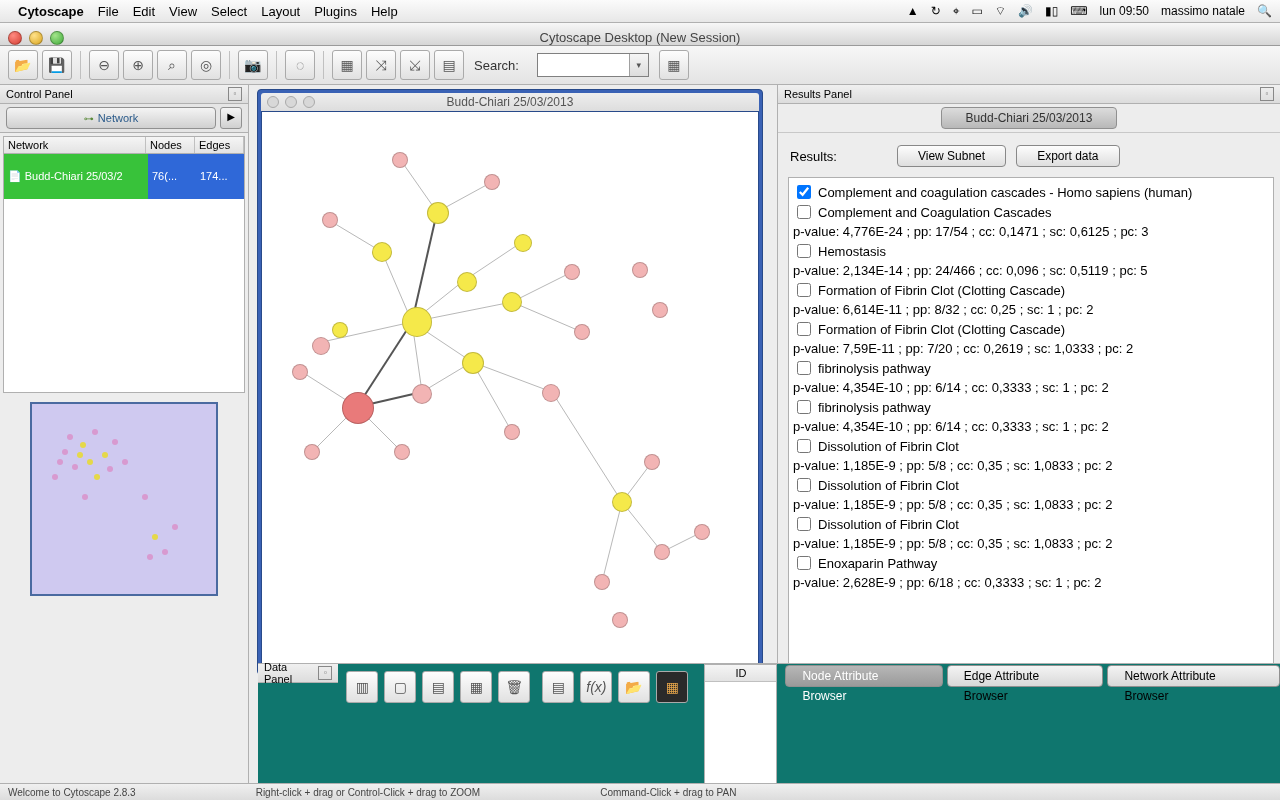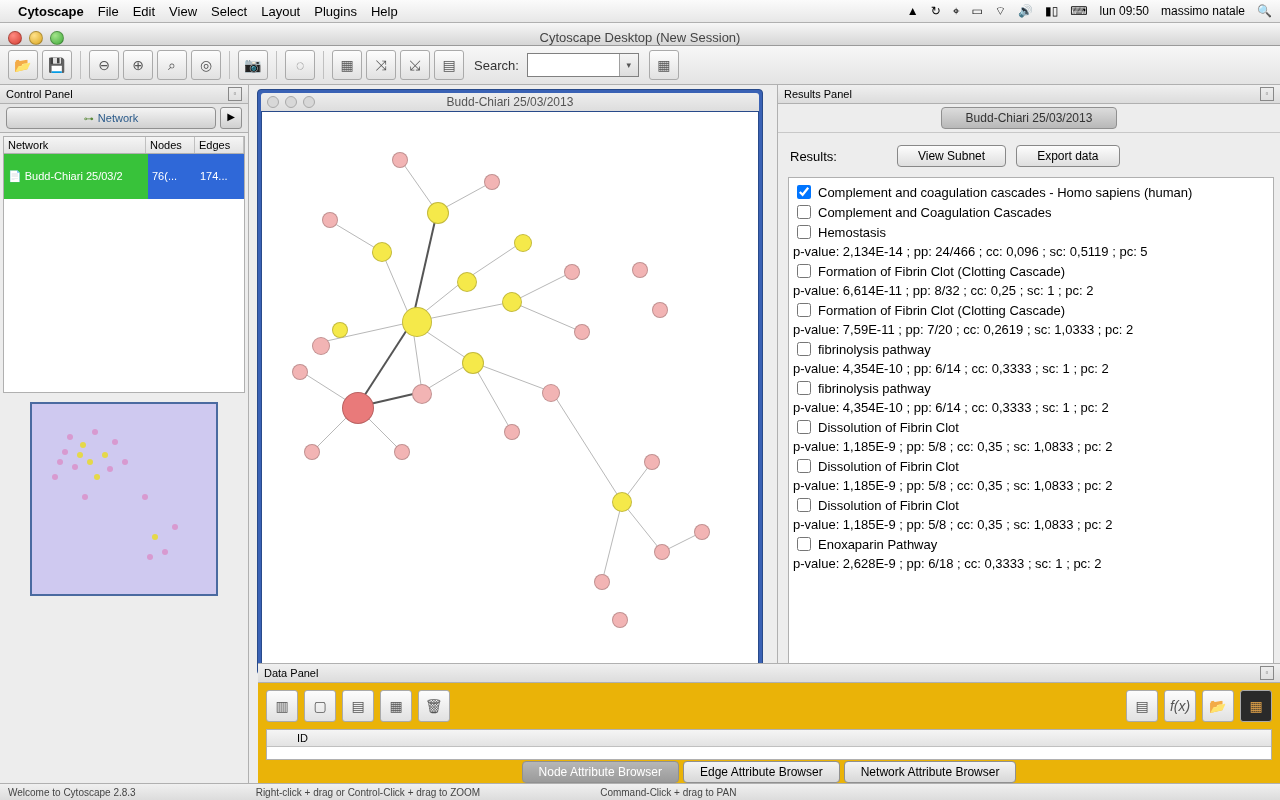--- a/index.html
+++ b/index.html
@@ -16,21 +16,21 @@
 .traffic{position:absolute;left:8px;display:flex;gap:7px}
 .tlight{width:12px;height:12px;border-radius:50%;border:1px solid rgba(0,0,0,.25)}
 .tl-r{background:radial-gradient(circle at 35% 30%,#ff8a80,#d43f33)}
 .tl-y{background:radial-gradient(circle at 35% 30%,#ffe28a,#daa520)}
 .tl-g{background:radial-gradient(circle at 35% 30%,#a4e58b,#3faa3a)}
 .titlebar .title{flex:1;text-align:center;font-size:13px;color:#444}
 
 .toolbar{height:38px;background:linear-gradient(#f7f7f7,#e4e4e4);border-bottom:1px solid #b0b0b0;display:flex;align-items:center;padding:0 8px;gap:4px}
 .tbtn{width:28px;height:28px;border:1px solid #aaa;border-radius:3px;background:linear-gradient(#fdfdfd,#e1e1e1);display:flex;align-items:center;justify-content:center;font-size:14px;color:#555}
 .tsep{width:1px;height:28px;background:#c0c0c0;margin:0 4px}
-.toolbar .searchlbl{font-size:13px;color:#333;margin-left:6px;margin-right:4px}
+.toolbar .searchlbl{font-size:13px;color:#333;margin-left:6px;margin-right:14px}
 .searchbox{width:110px;height:22px;border:1px solid #808080;background:#fff;position:relative}
 .searchbox .dd{position:absolute;right:0;top:0;width:18px;height:22px;border-left:1px solid #a0a0a0;background:linear-gradient(#f5f5f5,#ddd);text-align:center;line-height:22px;font-size:9px;color:#555}
 
 .main{display:flex;height:calc(800px - 22px - 22px - 38px - 16px)}
 .controlpanel{width:248px;background:#ededed;border-right:1px solid #b0b0b0;display:flex;flex-direction:column}
 .panelhdr{height:18px;background:linear-gradient(#f0f0f0,#dcdcdc);border-bottom:1px solid #b0b0b0;padding:0 6px;display:flex;align-items:center;font-size:11px}
 .panelhdr .float{margin-left:auto;width:12px;height:12px;border:1px solid #888;font-size:8px;text-align:center;line-height:12px;color:#666}
 .tabrow{display:flex;align-items:center;height:24px;border-bottom:1px solid #b0b0b0;background:#e5e5e5;padding:2px 6px;gap:4px}
 .tab{flex:1;height:20px;border:1px solid #909090;border-radius:4px;background:linear-gradient(#f4f4f4,#d0d0d0);display:flex;align-items:center;justify-content:center;font-size:11px;color:#2a5a8a;gap:4px}
 .tab .ticon{color:#5a8a3a;font-size:10px}
@@ -57,21 +57,21 @@
 .rcontent{flex:1;padding:6px 6px 6px 10px;display:flex;flex-direction:column;overflow:hidden}
 .rbtns{display:flex;align-items:center;gap:10px;padding:6px 2px 10px}
 .rbtns .lbl{font-size:13px;margin-right:50px}
 .macbtn{height:22px;padding:0 20px;border:1px solid #888;border-radius:4px;background:linear-gradient(#fdfdfd,#dedede);font-size:12px}
 .rlist{flex:1;background:#fff;border:1px solid #b0b0b0;overflow-y:scroll;padding:4px 2px;font-size:13px;line-height:19px}
 .ritem{padding:0 2px}
 .ritem .row1{display:flex;align-items:center;gap:4px}
 .ritem input[type=checkbox]{width:14px;height:14px}
 .ritem .pval{color:#000}
 
-.datapanel-wrap{position:absolute;left:258px;right:0;bottom:16px;height:120px;display:flex;flex-direction:column;background:#eab308;border-top:1px solid #b0b0b0}
+.datapanel-wrap{position:absolute;left:258px;right:0;bottom:16px;height:120px;display:flex;flex-direction:row;background:#0f766e;border-top:1px solid #b0b0b0}
 .dp-toolbar{height:38px;display:flex;align-items:center;padding:4px 8px;gap:6px}
 .dpbtn{width:30px;height:30px;border:1px solid #aaa;border-radius:3px;background:linear-gradient(#fdfdfd,#e1e1e1);display:flex;align-items:center;justify-content:center;font-size:14px;color:#555}
 .dp-table{flex:1;background:#fff;border:1px solid #b0b0b0;margin:0 8px}
 .dp-th{background:linear-gradient(#f5f5f5,#e3e3e3);border-bottom:1px solid #c0c0c0;padding:2px 30px;font-size:11px}
 .dp-tabs{height:24px;display:flex;justify-content:center;gap:4px;align-items:center}
 .dptab{height:20px;padding:0 16px;border:1px solid #909090;border-radius:4px;background:linear-gradient(#f4f4f4,#d8d8d8);font-size:12px;line-height:20px}
 .dptab.active{background:linear-gradient(#b7b7b7,#9a9a9a);color:#fff}
 
 .status{position:absolute;left:0;right:0;bottom:0;height:16px;background:linear-gradient(#f0f0f0,#dcdcdc);border-top:1px solid #b0b0b0;font-size:10px;color:#444;display:flex;align-items:center;padding:0 8px;gap:120px}
 
@@ -289,20 +289,21 @@
             <div class="row1">
               <input type="checkbox" checked="" style="">
               <span>Complement and coagulation cascades - Homo sapiens (human)</span>
             </div>
           </div>
           <div class="ritem">
             <div class="row1">
               <input type="checkbox" style="">
               <span>Complement and Coagulation Cascades</span>
             </div>
+            <div class="pval">p-value: 4,776E-24 ; pp: 17/54 ; cc: 0,1471 ; sc: 0,6125 ; pc: 3</div>
           </div>
           <div class="ritem">
             <div class="row1">
               <input type="checkbox" style="">
               <span>Hemostasis</span>
             </div>
             <div class="pval">p-value: 2,134E-14 ; pp: 24/466 ; cc: 0,096 ; sc: 0,5119 ; pc: 5</div>
           </div>
           <div class="ritem">
             <div class="row1">

